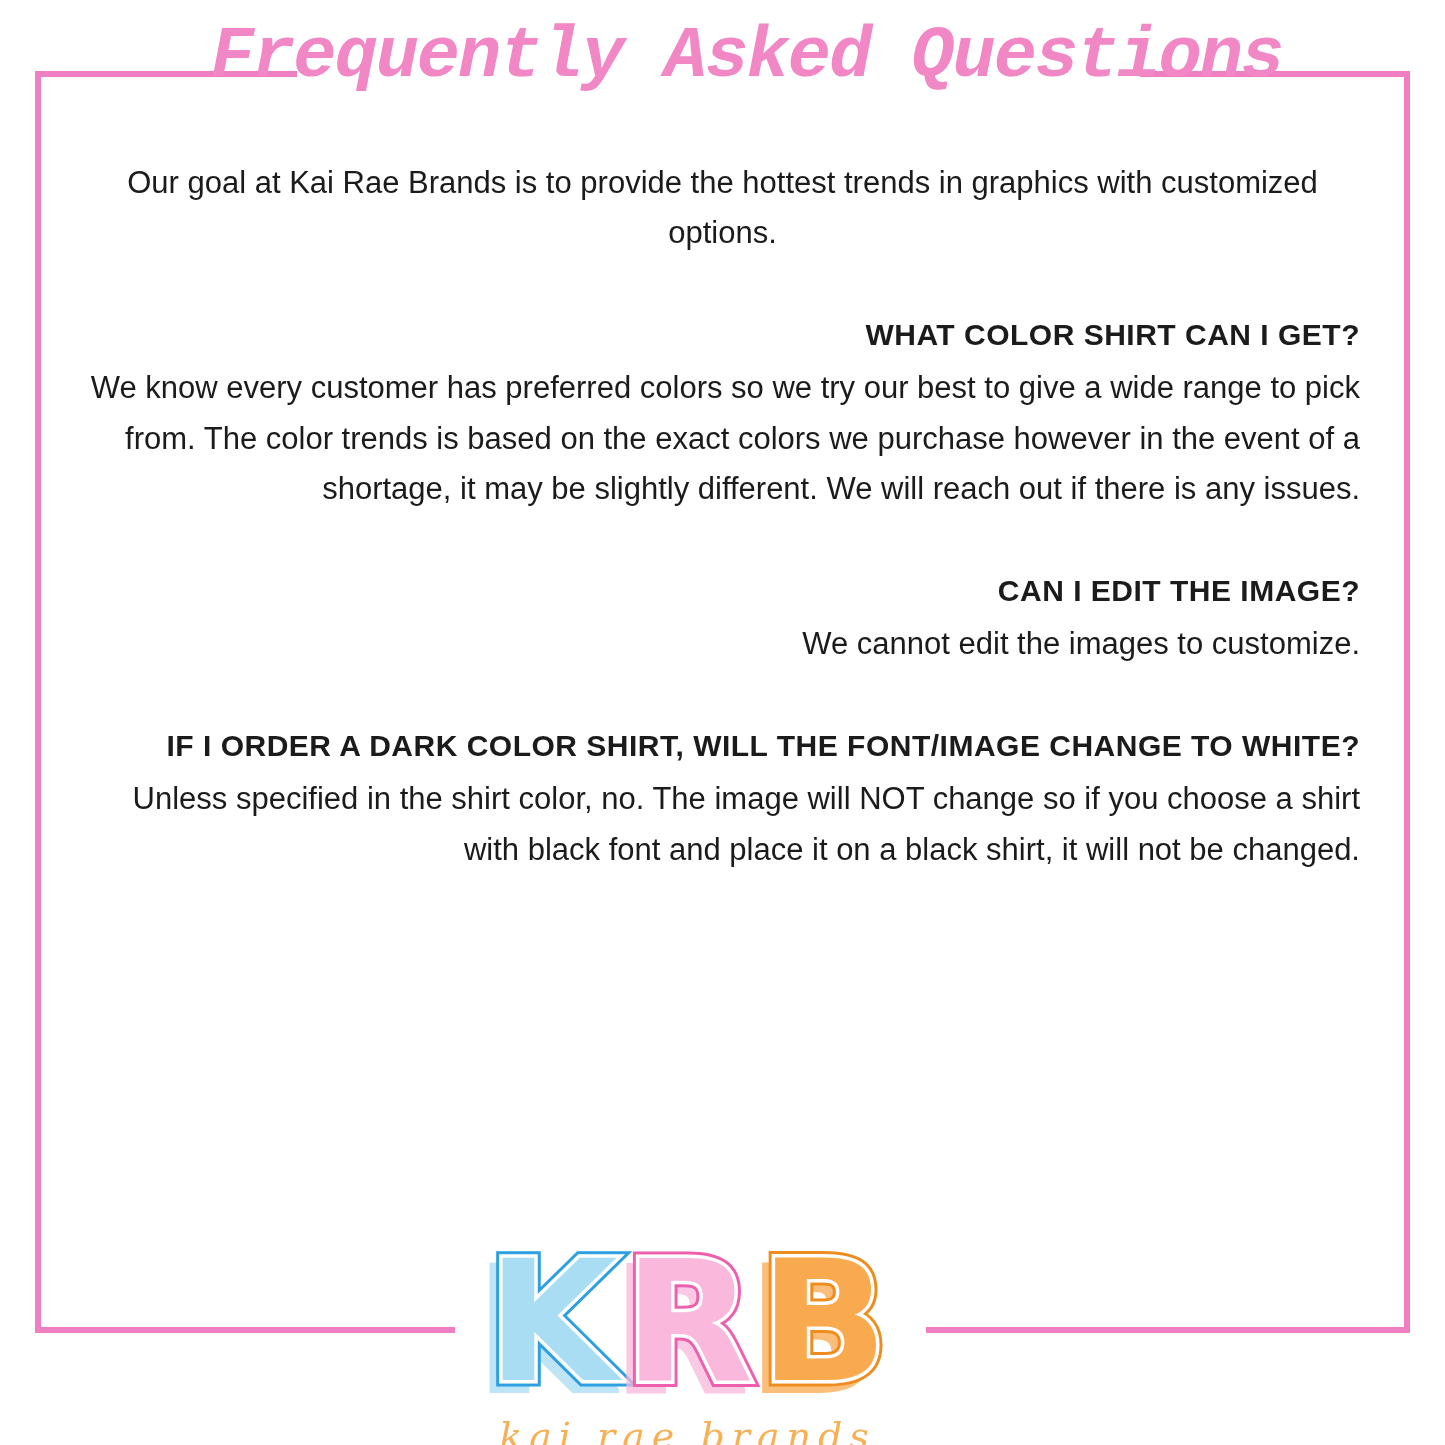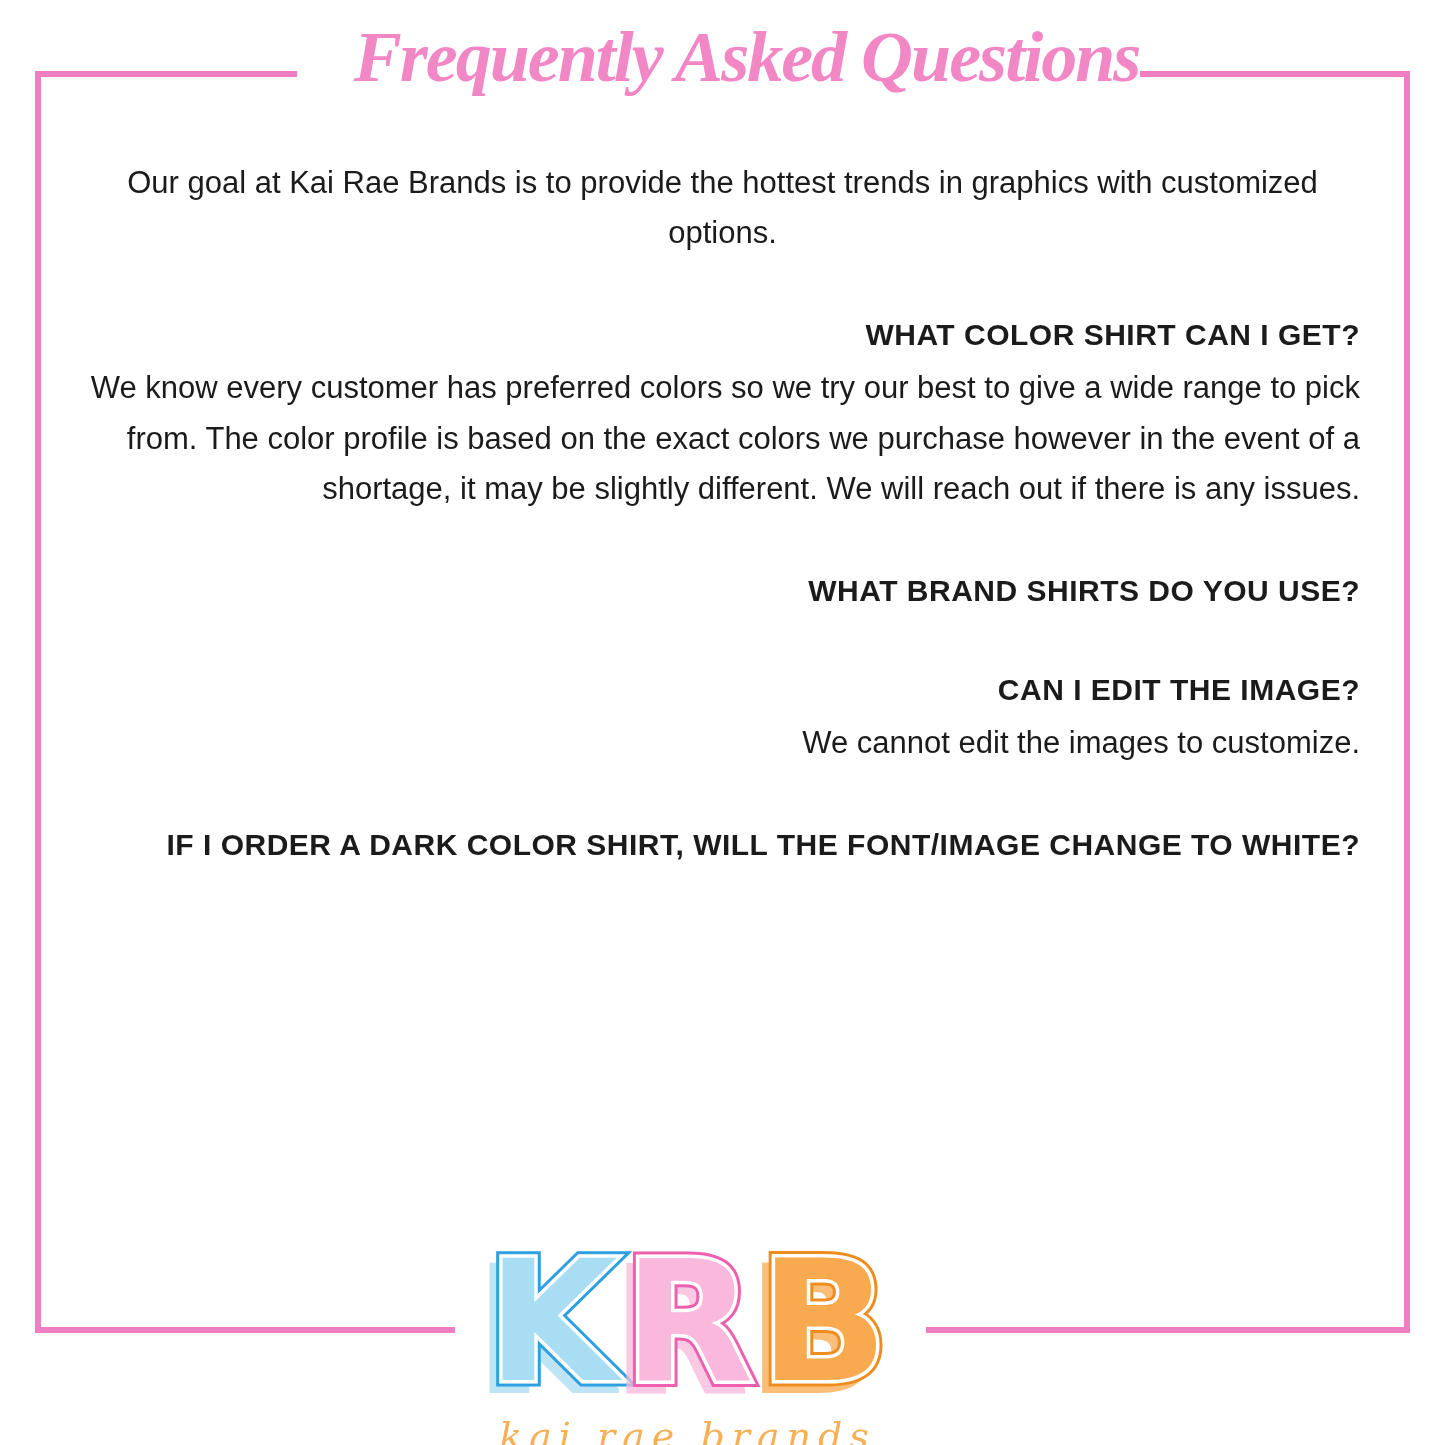--- a/index.html
+++ b/index.html
@@ -23,21 +23,21 @@
   .seg-bottom-left  { left: 35px;   top: 1327px; width: 420px;  height: 6px; }
   .seg-bottom-right { left: 926px;  top: 1327px; width: 484px;  height: 6px; }
 
   
   .title {
     position: absolute;
     top: 16px;
     left: 0;
     width: 100%;
     text-align: center;
-    font-family: Liberation Serif, serif;
+    font-family: Liberation Mono, monospace;
     font-style: italic;
     font-weight: 700;
     font-size: 72px;
     letter-spacing: -2px;
     color: var(--title-pink, #f287c5);
     white-space: nowrap;
     padding-left: 48px;
   }
 
   
@@ -133,34 +133,34 @@
   <div class="frame-seg seg-bottom-left"></div>
   <div class="frame-seg seg-bottom-right"></div>
 
   <div class="title">Frequently Asked Questions</div>
 
   <div class="content">
     <p class="intro">Our goal at Kai Rae Brands is to provide the hottest trends in graphics with customized options.</p>
 
     <div class="faq">
       <div class="faq-q">WHAT COLOR SHIRT CAN I GET?</div>
-      <div class="faq-a">We know every customer has preferred colors so we try our best to give a wide range to pick from. The color profile is based on the exact colors we purchase however in the event of a shortage, it may be slightly different. We will reach out if there is any issues.</div>
+      <div class="faq-a">We know every customer has preferred colors so we try our best to give a wide range to pick from. The color trends is based on the exact colors we purchase however in the event of a shortage, it may be slightly different. We will reach out if there is any issues.</div>
     </div>
 
     <div class="faq">
-      <div class="faq-q">WHAT BRAND SHIRTS DO YOU USE?</div>
     </div>
 
     <div class="faq">
       <div class="faq-q">CAN I EDIT THE IMAGE?</div>
       <div class="faq-a">We cannot edit the images to customize.</div>
     </div>
 
     <div class="faq">
       <div class="faq-q">IF I ORDER A DARK COLOR SHIRT, WILL THE FONT/IMAGE CHANGE TO WHITE?</div>
+      <div class="faq-a">Unless specified in the shirt color, no. The image will NOT change so if you choose a shirt with black font and place it on a black shirt, it will not be changed.</div>
     </div>
   </div>
 
   <div class="logo">
     <div class="krb-row">
       <span class="krb-letter" style="--fill: #a9ddf3; --outline: #2e9fe0;">
         <span class="layer shadow">K</span>
         <span class="layer outer">K</span>
         <span class="layer white">K</span>
         <span class="fill">K</span>

